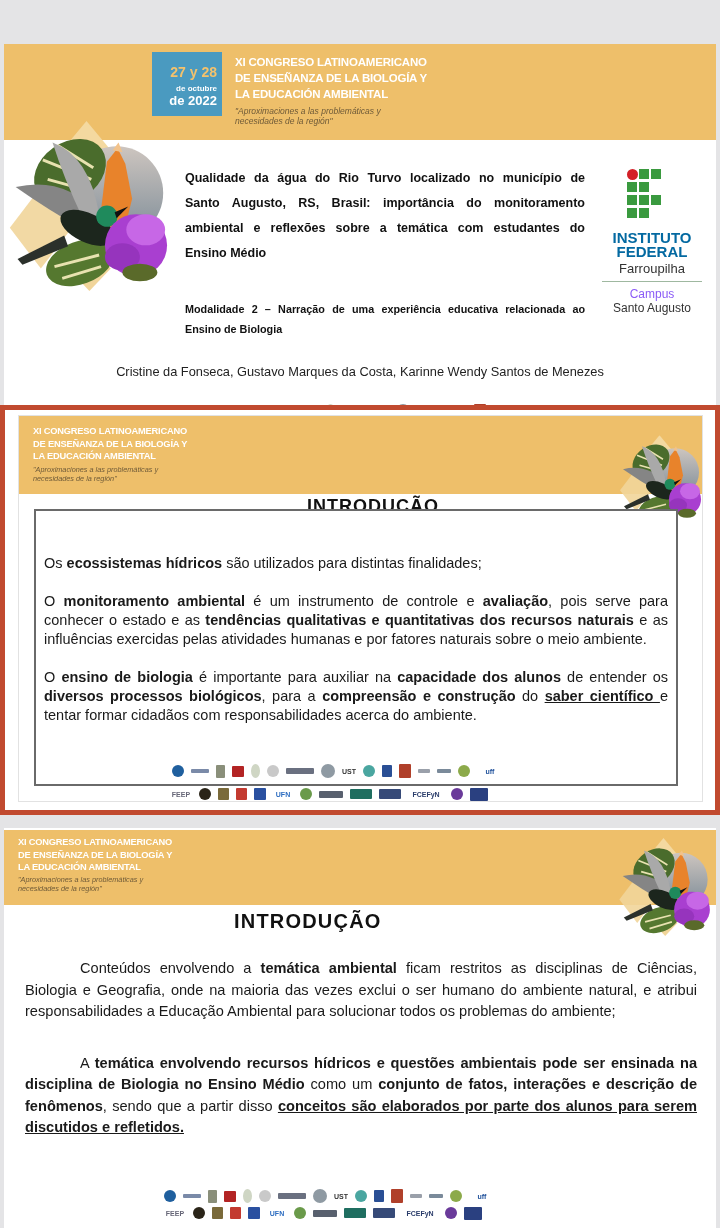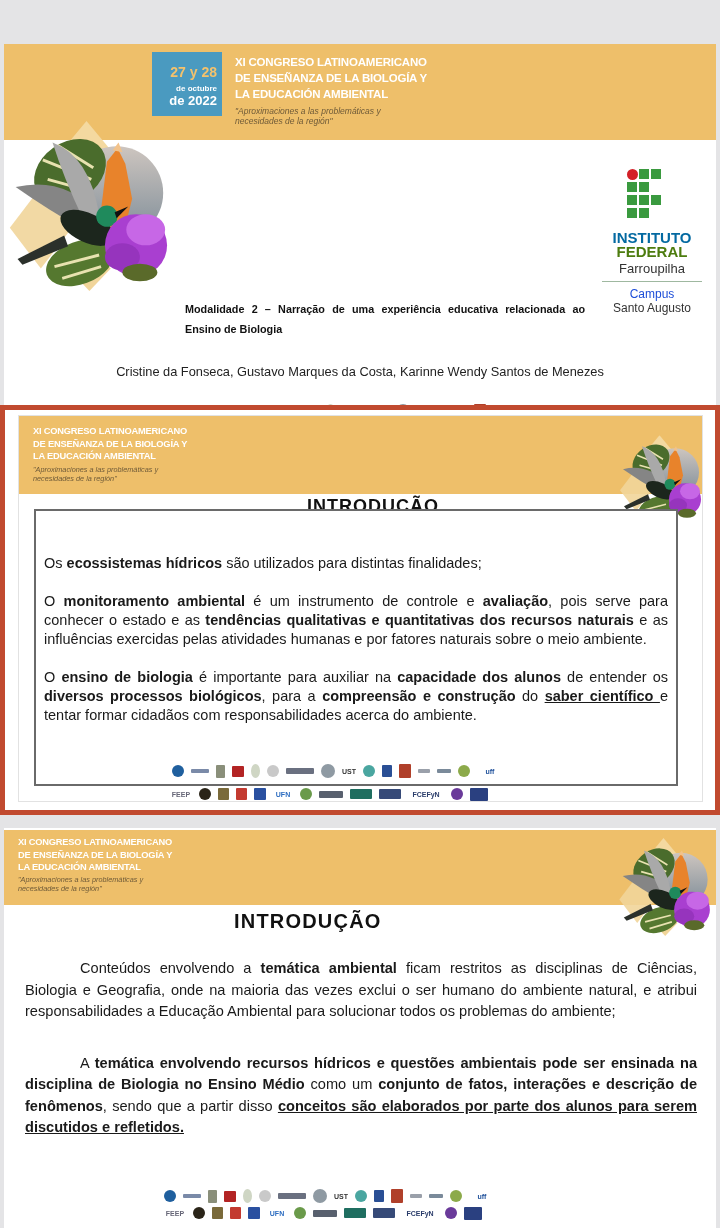--- a/index.html
+++ b/index.html
@@ -71,20 +71,26 @@
   </div>
   <div class="csub" style="left:231px;top:62px;font-size:8.5px;line-height:10px;">
     <div>"Aproximaciones a las problemáticas y</div>
     <div>necesidades de la región"</div>
   </div>
 
   <svg class="art" style="left:0;top:76px;width:165px;height:172px;" viewBox="0 0 170 175">
       <use href="#bird-art"></use>
     </svg>
 
+  <div class="abs" style="left:181px;top:122px;width:400px;font-weight:bold;font-size:12.5px;line-height:25px;color:#111;">
+    <span class="jline">Qualidade da água do Rio Turvo localizado no município de</span>
+    <span class="jline">Santo Augusto, RS, Brasil: importância do monitoramento</span>
+    <span class="jline">ambiental e reflexões sobre a temática com estudantes do</span>
+    <span class="jline last">Ensino Médio</span>
+  </div>
 
   <div class="abs" style="left:181px;top:255px;width:400px;font-weight:bold;font-size:10.8px;line-height:20px;color:#111;">
     <span class="jline">Modalidade 2 – Narração de uma experiência educativa relacionada ao</span>
     <span class="jline last">Ensino de Biologia</span>
   </div>
 
   <div class="abs" style="left:0;top:320px;width:712px;text-align:center;font-size:12.8px;color:#222;">Cristine da Fonseca, Gustavo Marques da Costa, Karinne Wendy Santos de Menezes</div>
 
   <div class="abs" style="left:592px;top:121px;width:112px;height:155px;">
     <div style="position:absolute;left:31px;top:4px;width:40px;height:50px;">
@@ -93,24 +99,24 @@
       <span style="position:absolute;left:24px;top:0;width:10px;height:10px;background:#3a9a3f;"></span>
       <span style="position:absolute;left:0;top:13px;width:10px;height:10px;background:#3a9a3f;"></span>
       <span style="position:absolute;left:12px;top:13px;width:10px;height:10px;background:#3a9a3f;"></span>
       <span style="position:absolute;left:0;top:26px;width:10px;height:10px;background:#3a9a3f;"></span>
       <span style="position:absolute;left:12px;top:26px;width:10px;height:10px;background:#3a9a3f;"></span>
       <span style="position:absolute;left:24px;top:26px;width:10px;height:10px;background:#3a9a3f;"></span>
       <span style="position:absolute;left:0;top:39px;width:10px;height:10px;background:#3a9a3f;"></span>
       <span style="position:absolute;left:12px;top:39px;width:10px;height:10px;background:#3a9a3f;"></span>
     </div>
     <div style="position:absolute;left:0;top:66px;width:112px;text-align:center;font-weight:bold;font-size:15px;line-height:14px;color:#0369a1;">INSTITUTO</div>
-    <div style="position:absolute;left:0;top:80px;width:112px;text-align:center;font-weight:bold;font-size:15px;line-height:14px;color:#4d7c0f;">FEDERAL</div>
+    <div style="position:absolute;left:0;top:80px;width:112px;text-align:center;font-weight:bold;font-size:15px;line-height:14px;color:#0369a1;">FEDERAL</div>
     <div style="position:absolute;left:0;top:96px;width:112px;text-align:center;font-size:13px;color:#333;">Farroupilha</div>
     <div style="position:absolute;left:6px;top:116px;width:100px;height:1px;background:#9fb8a0;"></div>
-    <div style="position:absolute;left:0;top:122px;width:112px;text-align:center;font-size:12px;color:#1d4ed8;">Campus</div>
+    <div style="position:absolute;left:0;top:122px;width:112px;text-align:center;font-size:12px;color:#8b5cf6;">Campus</div>
     <div style="position:absolute;left:0;top:136px;width:112px;text-align:center;font-size:12px;color:#333;">Santo Augusto</div>
   </div>
 
   <div class="logos" style="left:243px;top:359px;">
       <span class="logo circle" style="width: 12px; height: 12px; background: rgb(31, 95, 158);"></span>
       <span class="logo rect" style="width: 18px; height: 4px; background: rgb(122, 138, 168);"></span>
       <span class="logo rect" style="width: 9px; height: 13px; background: rgb(138, 143, 122);"></span>
       <span class="logo rect" style="width: 12px; height: 11px; background: rgb(179, 36, 36);"></span>
       <span class="logo circle" style="width: 9px; height: 14px; background: rgb(207, 214, 196);"></span>
       <span class="logo circle" style="width: 12px; height: 12px; background: rgb(201, 201, 201);"></span>

